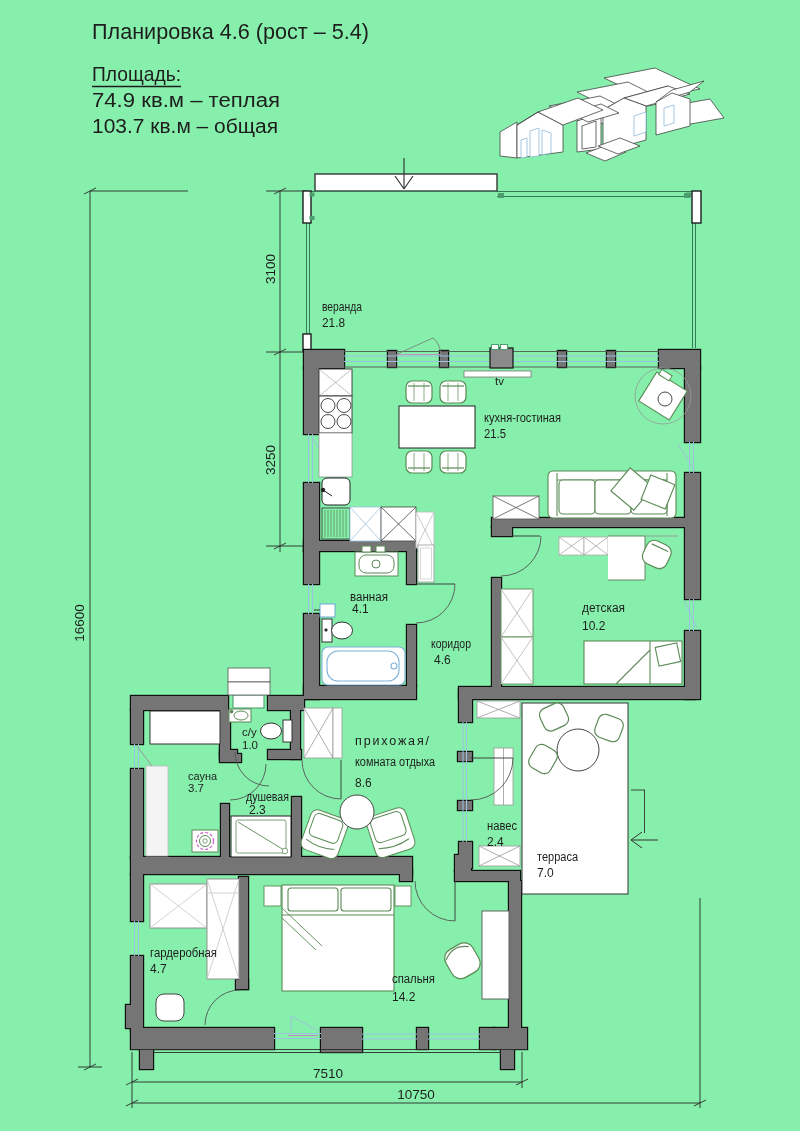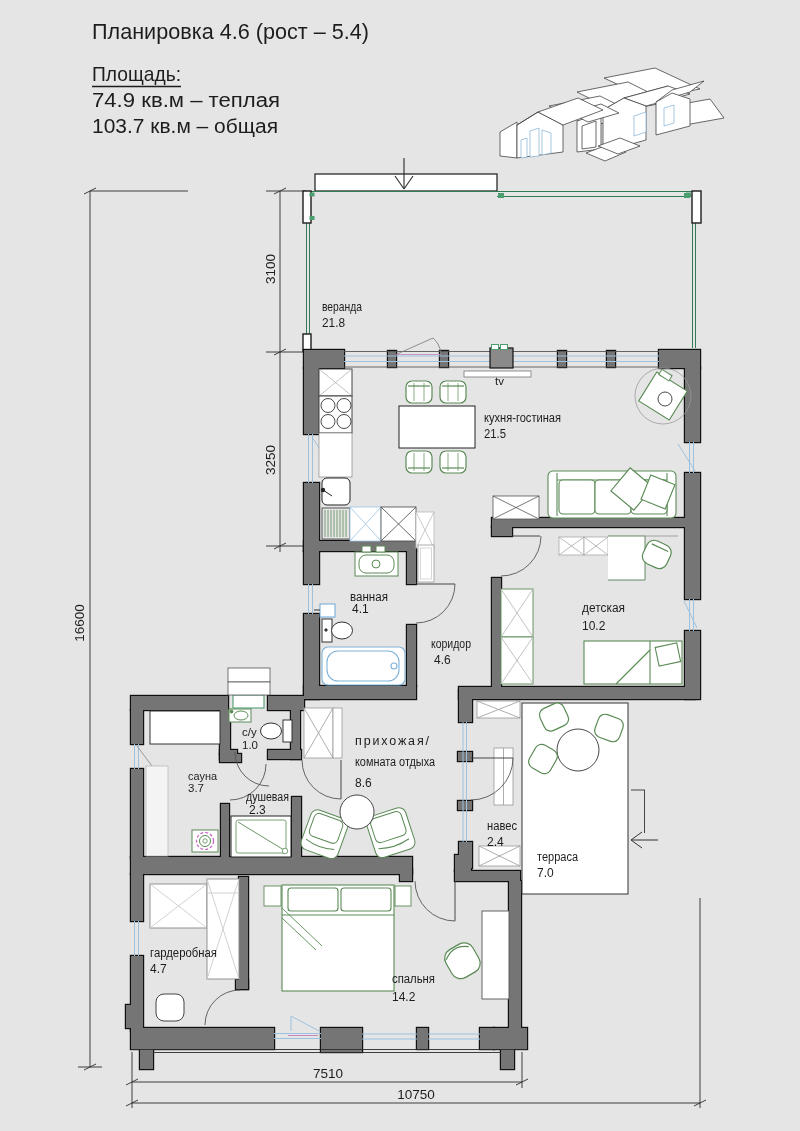--- a/index.html
+++ b/index.html
@@ -1,16 +1,16 @@
 <!DOCTYPE html>
 <html><head>
 <meta charset="utf-8">
 <style>
   html,body{margin:0;padding:0;background:#ffffff;}
-  #page{position:relative;width:800px;height:1131px;background:#e5e5e5;overflow:hidden;
+  #page{position:relative;width:800px;height:1131px;background:#86efac;overflow:hidden;
         font-family:"Liberation Sans", sans-serif;}
   svg{position:absolute;left:0;top:0;}
   text{fill:#1d1d1d;}
 </style>
 </head>
 <body>
 <div id="page">
 <svg width="800" height="1131" viewBox="0 0 800 1131">
 
 <g font-family="Liberation Sans, sans-serif">

